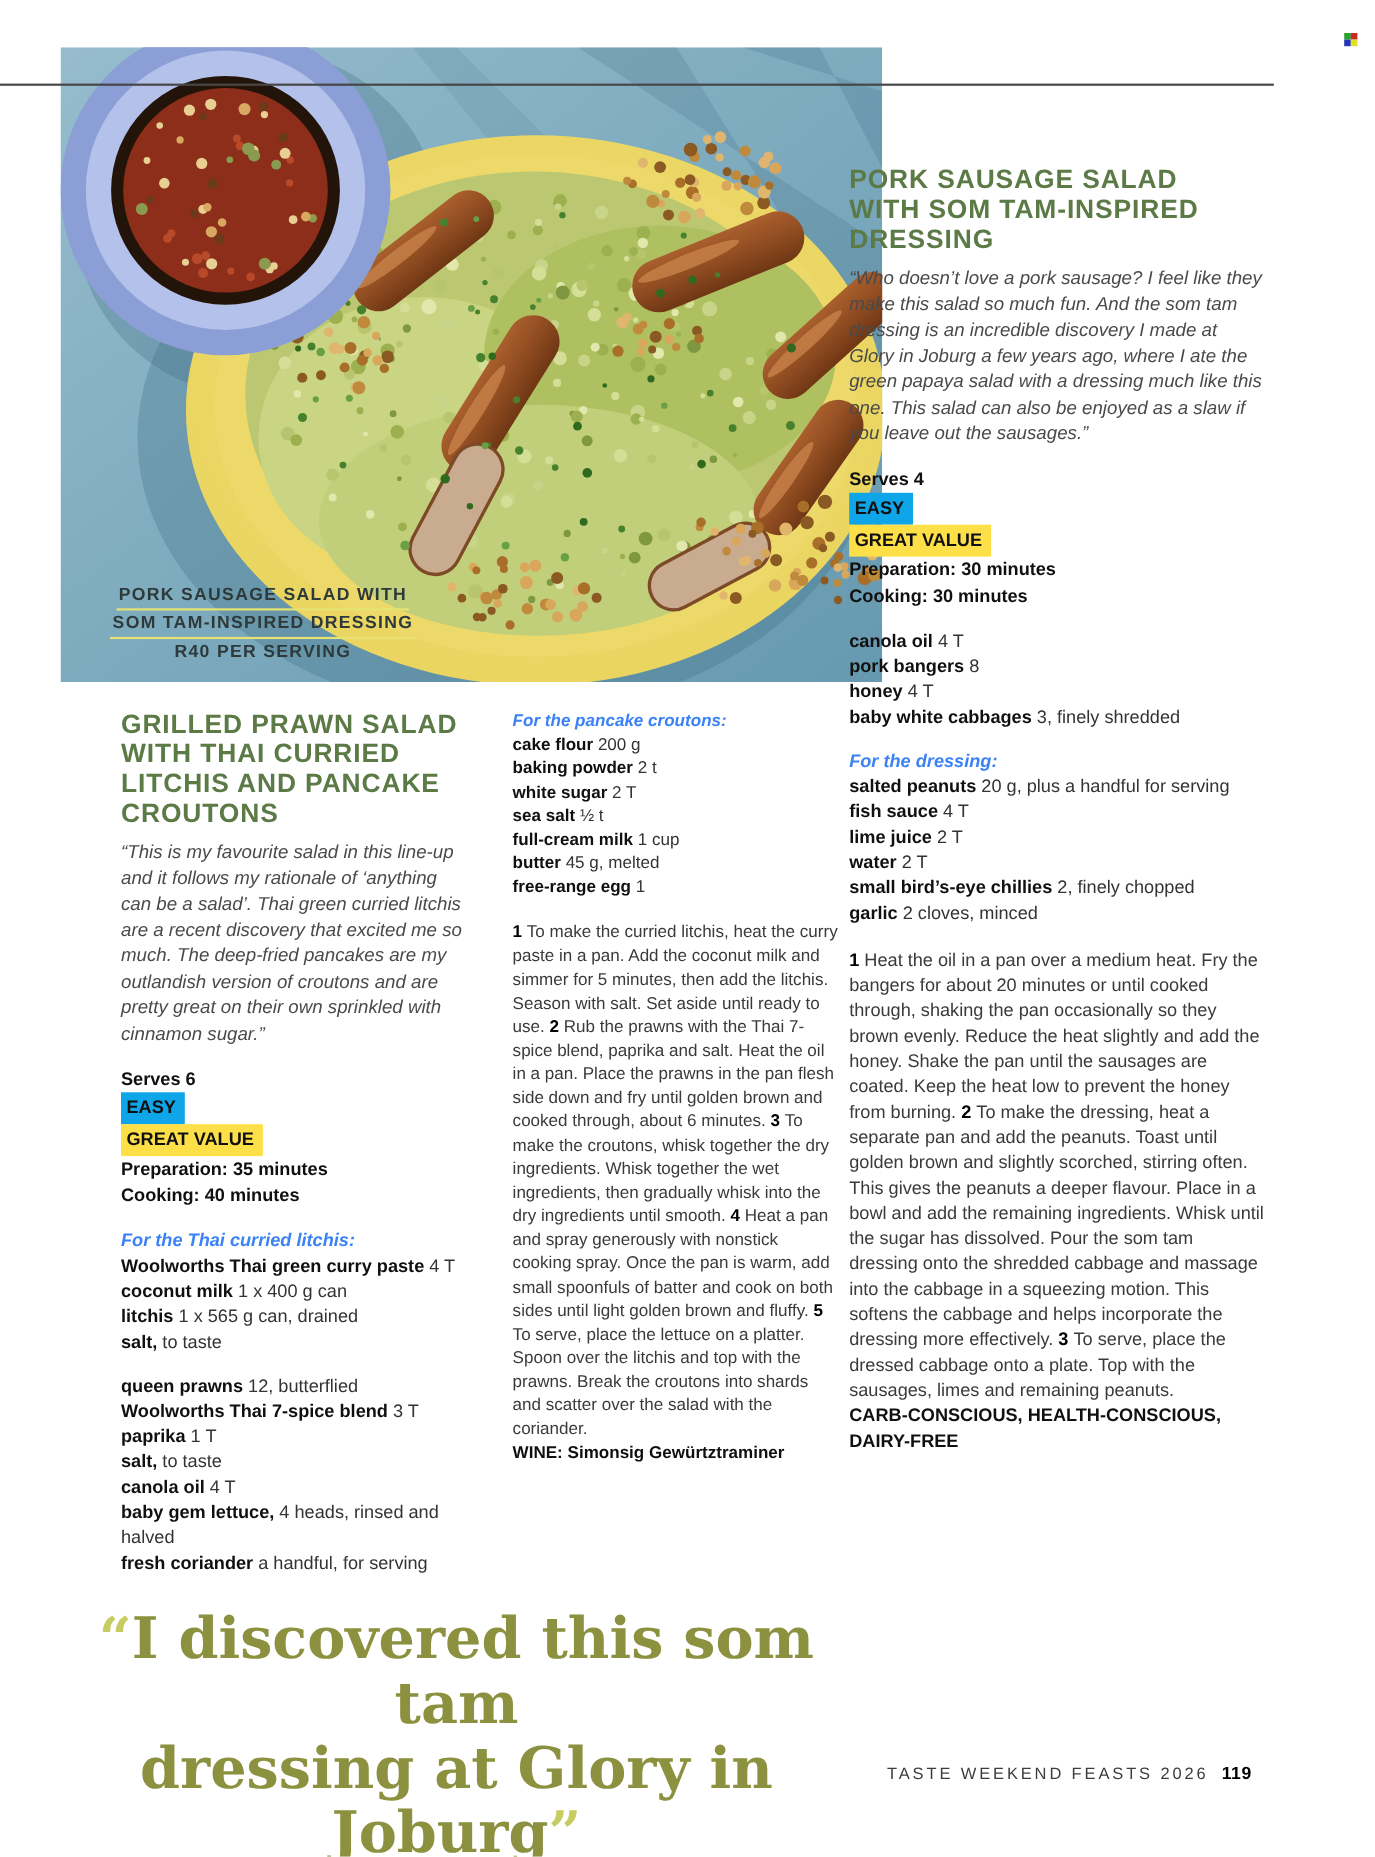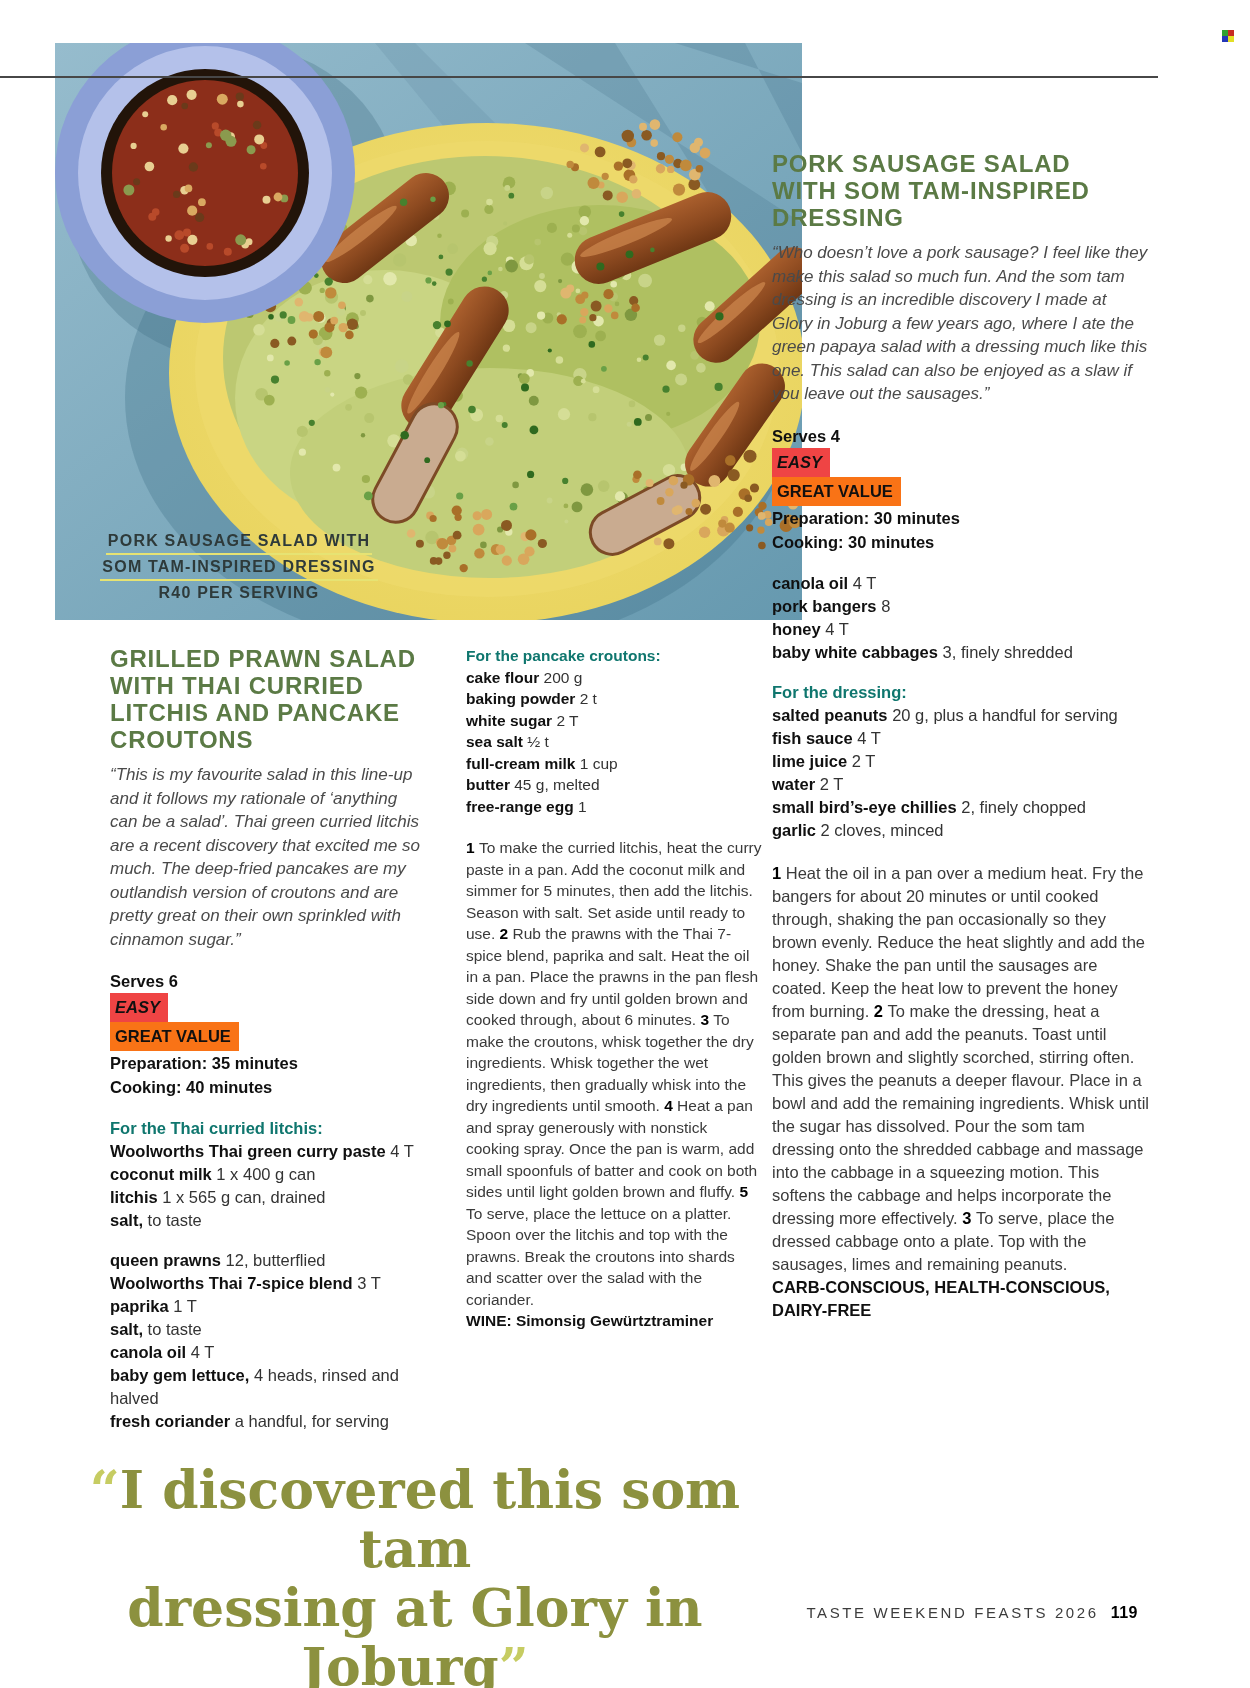--- a/index.html
+++ b/index.html
@@ -28,26 +28,26 @@
   .col-right{left:772px;top:150px;width:378px;}
 
   .rtitle{font-size:24px;font-weight:bold;color:#5b7a45;letter-spacing:.8px;
           line-height:27px;margin:0 0 10px;}
   .col-right .rtitle{max-width:345px;}
   .quote{font-style:italic;font-size:17px;line-height:23.5px;color:#4a4a4a;margin:0 0 18px;}
   .metaline{font-size:16.5px;line-height:24px;font-weight:bold;color:#101010;}
   .badge-row{line-height:26px;}
   .badge{display:inline-block;font-weight:bold;font-size:16.5px;color:#101010;
          padding:1px 8px 2px 5px;}
-  .badge-easy{background:#ef4444;font-style:italic;}
-  .badge-value{background:#f97316;}
+  .badge-easy{background:#0ea5e9;}
+  .badge-value{background:#fde047;}
   .meta{margin-bottom:18px;}
 
   .ing-group{margin-bottom:17px;}
-  .ing-head{font-weight:bold;font-size:16.5px;line-height:23px;color:#0f766e;}
+  .ing-head{font-weight:bold;font-size:16.5px;line-height:23px;color:#3b82f6;font-style:italic;}
   .ing-line{font-size:16.5px;line-height:23px;color:#333;}
   .ing-line b{color:#101010;}
   .method{font-size:16.5px;line-height:23px;color:#3a3a3a;margin:20px 0 0;}
   .method b{color:#000;}
   .diet,.wine{font-weight:bold;color:#101010;font-size:16.5px;line-height:23px;margin:0;}
 
   
   .col-mid .ing-head,.col-mid .ing-line,.col-mid .method,.col-mid .wine{
     font-size:15.5px;line-height:21.5px;}
 

